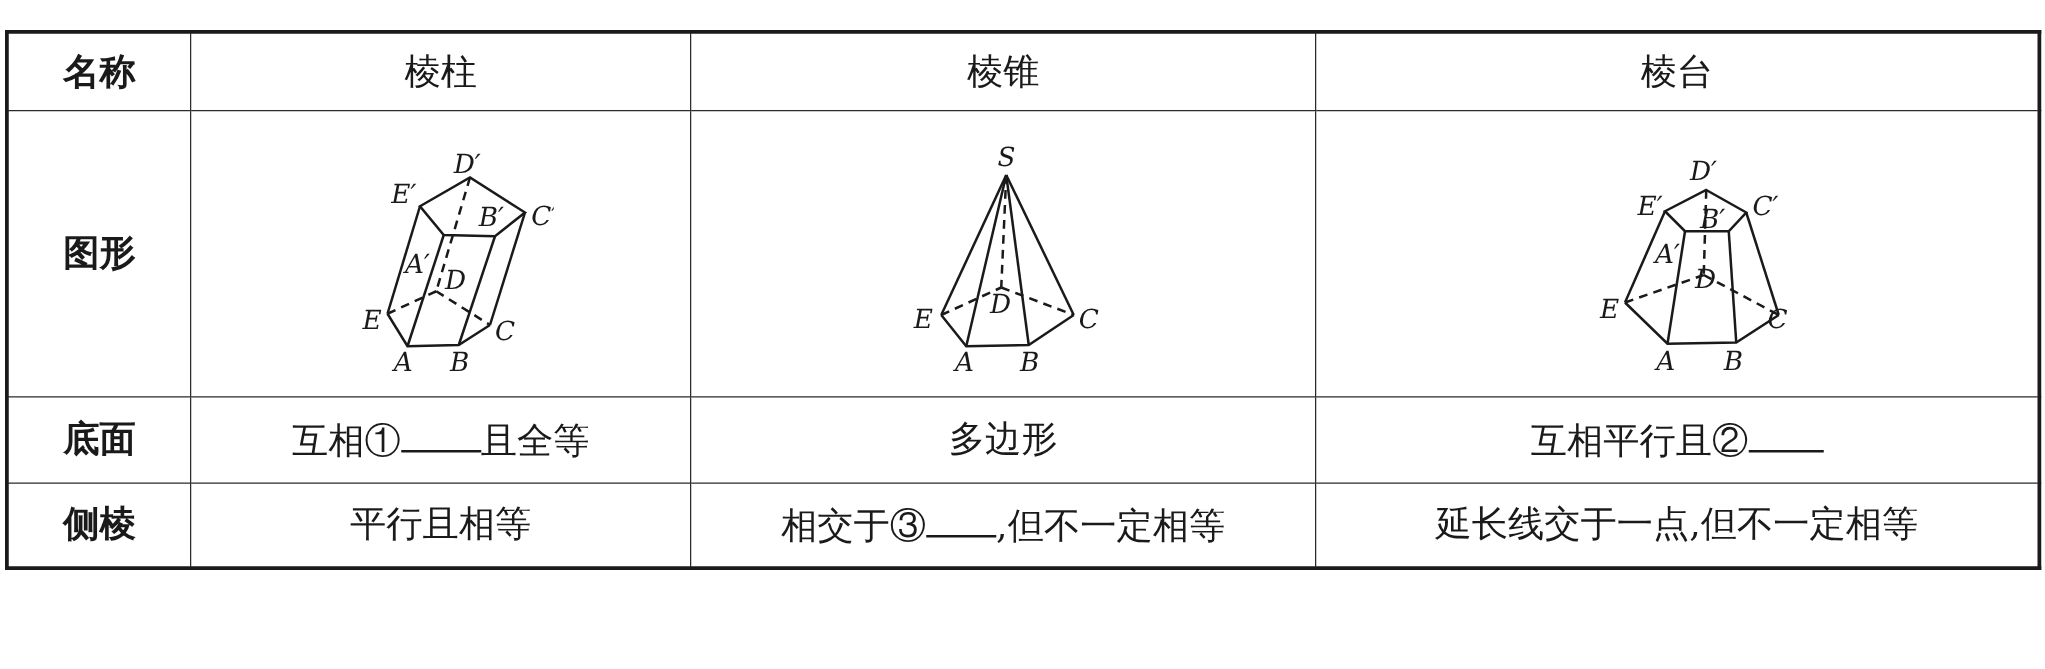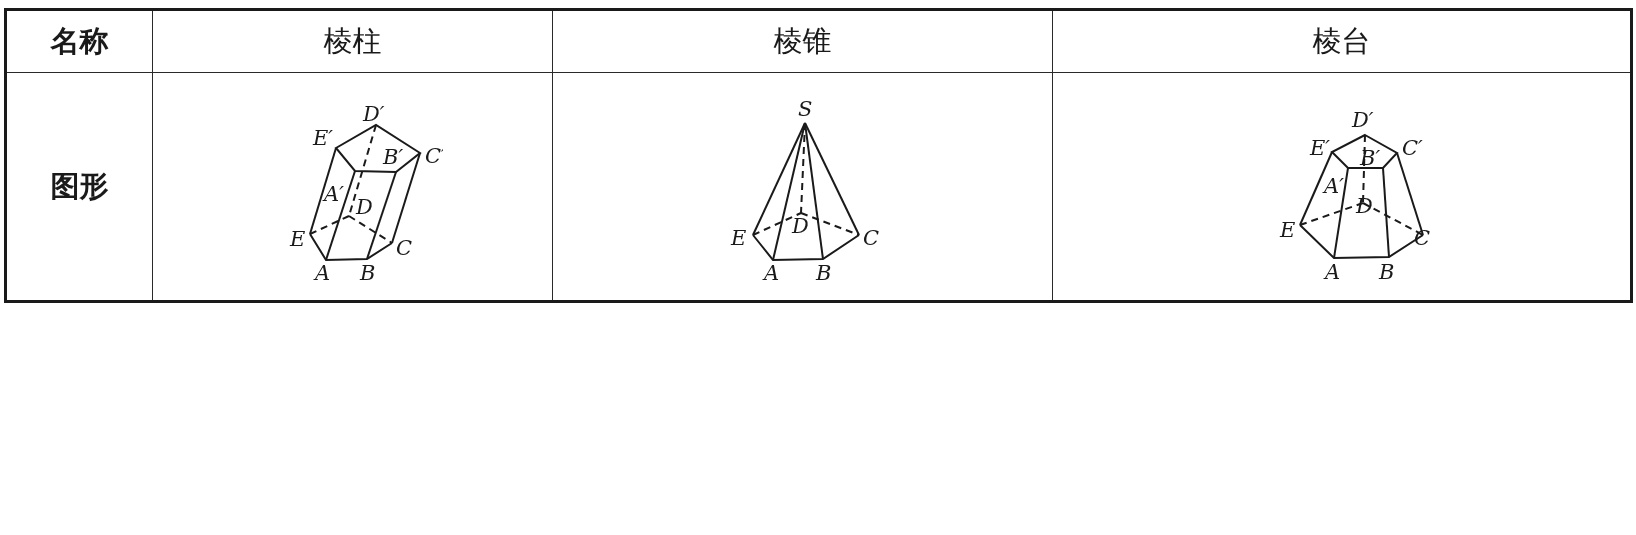--- a/index.html
+++ b/index.html
@@ -1,17 +1,17 @@
 <!DOCTYPE html>
 <html><head>
 <meta charset="utf-8">
 <style>
   html, body { margin:0; padding:0; background:#ffffff; }
   body { width:1636px; height:535px; position:relative; overflow:hidden; font-family:"DejaVu Serif", serif; color:#1a1a1a; }
-  table.geo { position:absolute; left:4px; top:8px; width:1626px; border-collapse:collapse; table-layout:fixed; }
+  table.geo { position:absolute; left:4px; top:24px; width:1626px; border-collapse:collapse; table-layout:fixed; }
   table.geo td { border:1.5px solid #2a2a2a; text-align:center; vertical-align:middle; font-size:29px; padding:0; }
   table.geo { border:3px solid #1a1a1a; }
   td.hd { font-family:"DejaVu Sans", sans-serif; font-weight:bold; font-size:28px; }
   .blank { display:inline-block; border-bottom:2px solid #1a1a1a; height:1.0em; vertical-align:baseline; }
   svg text { font-family:"DejaVu Serif", serif; font-style:italic; font-size:21px; fill:#1a1a1a; }
   svg line, svg polyline, svg polygon { stroke:#1a1a1a; stroke-width:2; fill:none; }
   .dash { stroke-dasharray:7 5; }
 </style>
 </head>
 <body>
@@ -90,14 +90,26 @@
         <text x="150" y="72">C′</text>
         <text x="72" y="110">A′</text>
         <text x="104" y="130">D</text>
         <text x="28" y="154">E</text>
         <text x="162" y="162">C</text>
         <text x="73" y="196">A</text>
         <text x="127" y="196">B</text>
       </svg>
     </td>
   </tr>
+  <tr style="height:69px">
+    <td class="hd">底面</td>
+    <td><span>互相①</span><span class="blank" style="width:64px"></span><span>且全等</span></td>
+    <td><span>多边形</span></td>
+    <td><span>互相平行且②</span><span class="blank" style="width:60px"></span></td>
+  </tr>
+  <tr style="height:68px">
+    <td class="hd">侧棱</td>
+    <td>平行且相等</td>
+    <td><span>相交于③</span><span class="blank" style="width:56px"></span><span>,但不一定相等</span></td>
+    <td>延长线交于一点,但不一定相等</td>
+  </tr>
 </tbody>
   </table>
 
 </body></html>

